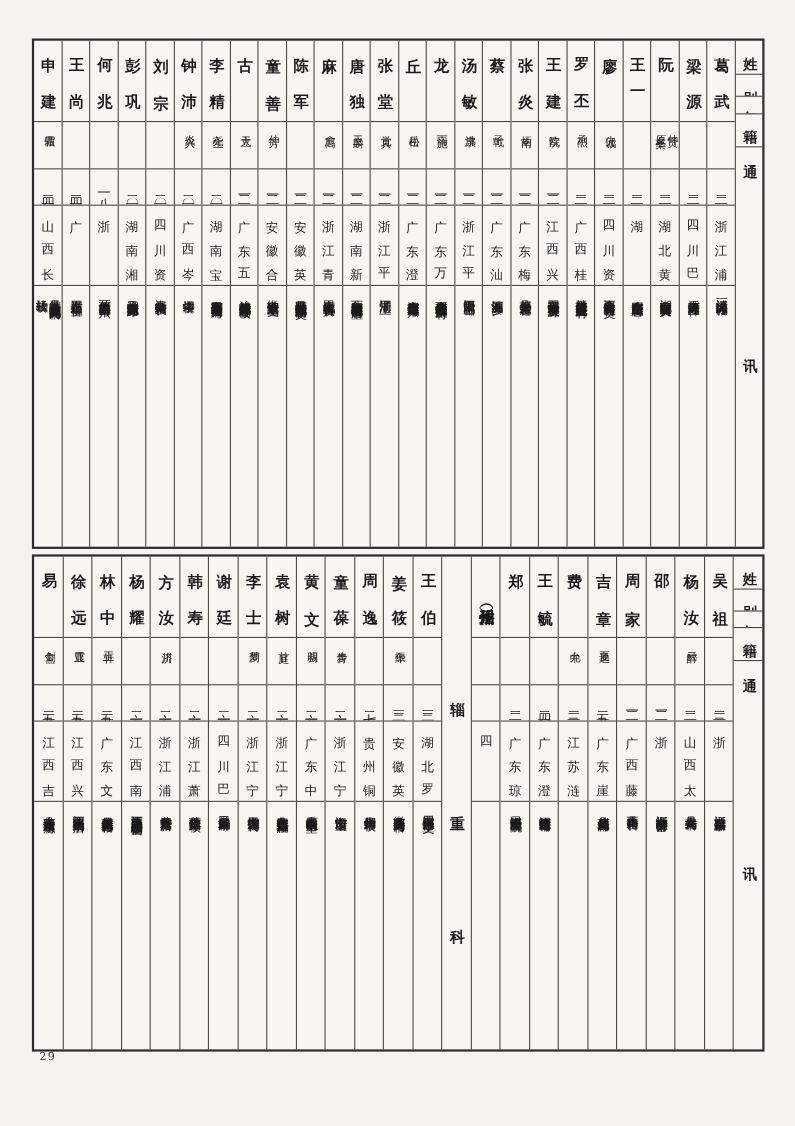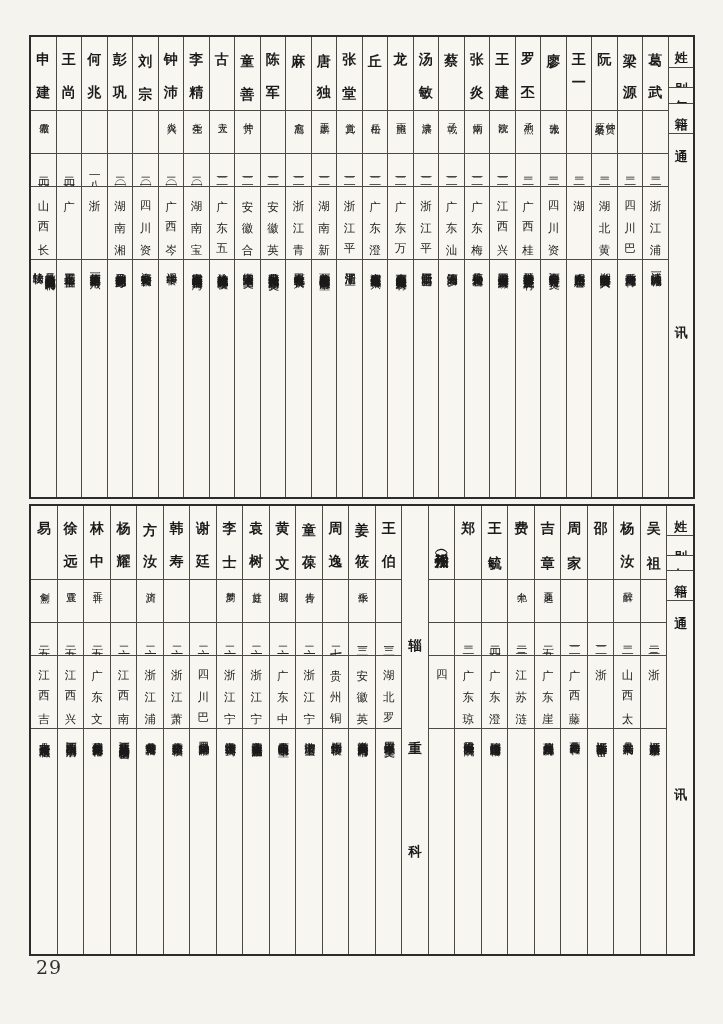--- a/index.html
+++ b/index.html
@@ -70,21 +70,21 @@
     flex-direction:row;
     align-items:center;justify-content:center;
   }
   .divider-col .vtext{
     font-size:13.5px;font-weight:700;
     height:46%;
     text-align:justify;text-align-last:justify;
   }
   .page-number{
     position:absolute;left:36px;top:956px;
-    font-size:19px;color:#2e2e2e;
+    font-size:10px;color:#2e2e2e;
     letter-spacing:1px;
     text-align:right;
   }
 </style>
 </head>
 <body>
 
 <div id="table-top" class="vtable">
     <div class="col header-col">
       <div class="cell header-cell row-name">

